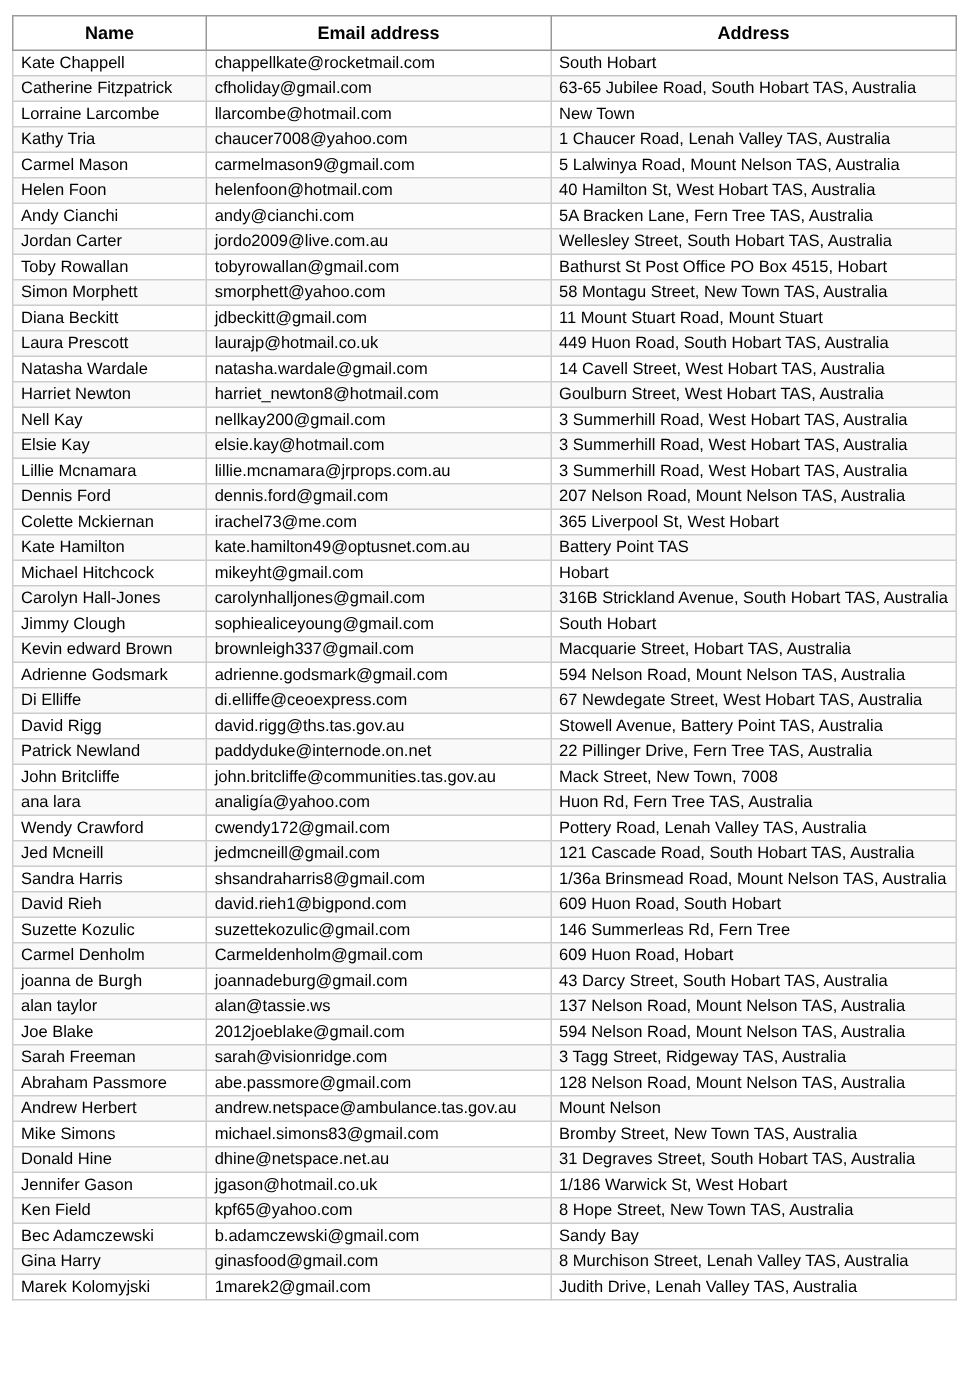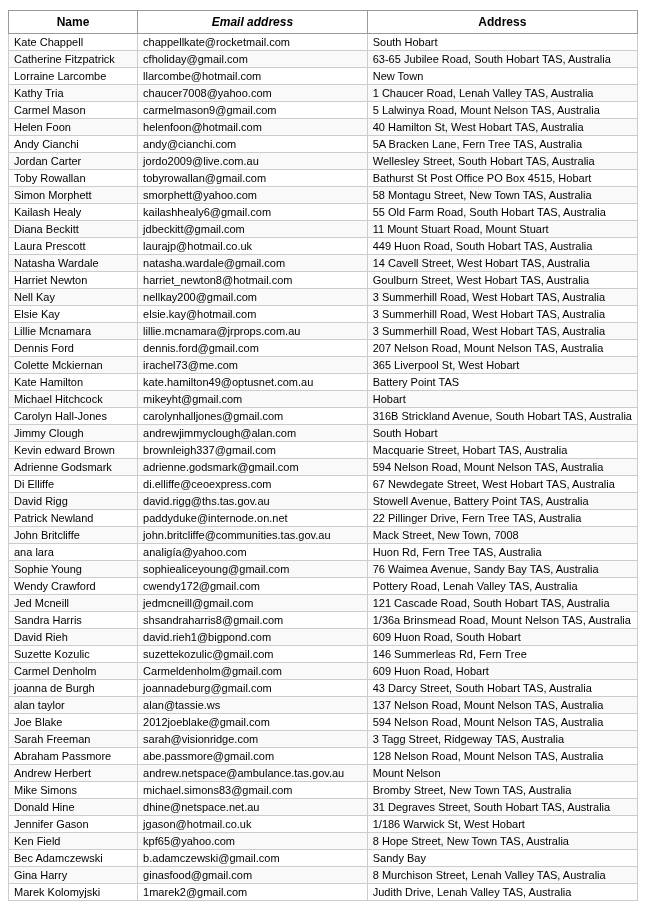--- a/index.html
+++ b/index.html
@@ -34,21 +34,21 @@
     tbody tr td {
       border: 1px solid #ccc;
       padding: 2px 5px;
       font-size: 11px;
       white-space: nowrap;
     }
     tbody tr:nth-child(even) {
       background: #f9f9f9;
     }
     .col-name { width: 22%; }
-    .col-email { width: 38%; font-style: italic; }
+    .col-email { width: 38%; }
     .col-address { width: 40%; border-radius: 10px; }
   </style>
 </head>
 <body>
 
 <div class="table-container">
   <table>
     <thead>
       <tr>
         <th class="col-name">Name</th>
@@ -101,25 +101,20 @@
           <td>Toby Rowallan</td>
           <td>tobyrowallan@gmail.com</td>
           <td>Bathurst St Post Office PO Box 4515, Hobart</td>
         </tr>
         <tr>
           <td>Simon Morphett</td>
           <td>smorphett@yahoo.com</td>
           <td>58 Montagu Street, New Town TAS, Australia</td>
         </tr>
         <tr>
-          <td>Kailash Healy</td>
-          <td>kailashhealy6@gmail.com</td>
-          <td>55 Old Farm Road, South Hobart TAS, Australia</td>
-        </tr>
-        <tr>
           <td>Diana Beckitt</td>
           <td>jdbeckitt@gmail.com</td>
           <td>11 Mount Stuart Road, Mount Stuart</td>
         </tr>
         <tr>
           <td>Laura Prescott</td>
           <td>laurajp@hotmail.co.uk</td>
           <td>449 Huon Road, South Hobart TAS, Australia</td>
         </tr>
         <tr>
@@ -167,21 +162,21 @@
           <td>mikeyht@gmail.com</td>
           <td>Hobart</td>
         </tr>
         <tr>
           <td>Carolyn Hall-Jones</td>
           <td>carolynhalljones@gmail.com</td>
           <td>316B Strickland Avenue, South Hobart TAS, Australia</td>
         </tr>
         <tr>
           <td>Jimmy Clough</td>
-          <td>andrewjimmyclough@alan.com</td>
+          <td>sophiealiceyoung@gmail.com</td>
           <td>South Hobart</td>
         </tr>
         <tr>
           <td>Kevin edward Brown</td>
           <td>brownleigh337@gmail.com</td>
           <td>Macquarie Street, Hobart TAS, Australia</td>
         </tr>
         <tr>
           <td>Adrienne  Godsmark</td>
           <td>adrienne.godsmark@gmail.com</td>
@@ -204,25 +199,20 @@
         </tr>
         <tr>
           <td>John Britcliffe</td>
           <td>john.britcliffe@communities.tas.gov.au</td>
           <td>Mack Street, New Town, 7008</td>
         </tr>
         <tr>
           <td>ana lara</td>
           <td>analigía@yahoo.com</td>
           <td>Huon Rd, Fern Tree TAS, Australia</td>
-        </tr>
-        <tr>
-          <td>Sophie  Young</td>
-          <td>sophiealiceyoung@gmail.com</td>
-          <td>76 Waimea Avenue, Sandy Bay TAS, Australia</td>
         </tr>
         <tr>
           <td>Wendy  Crawford</td>
           <td>cwendy172@gmail.com</td>
           <td>Pottery Road, Lenah Valley TAS, Australia</td>
         </tr>
         <tr>
           <td>Jed Mcneill</td>
           <td>jedmcneill@gmail.com</td>
           <td>121 Cascade Road, South Hobart TAS, Australia</td>

